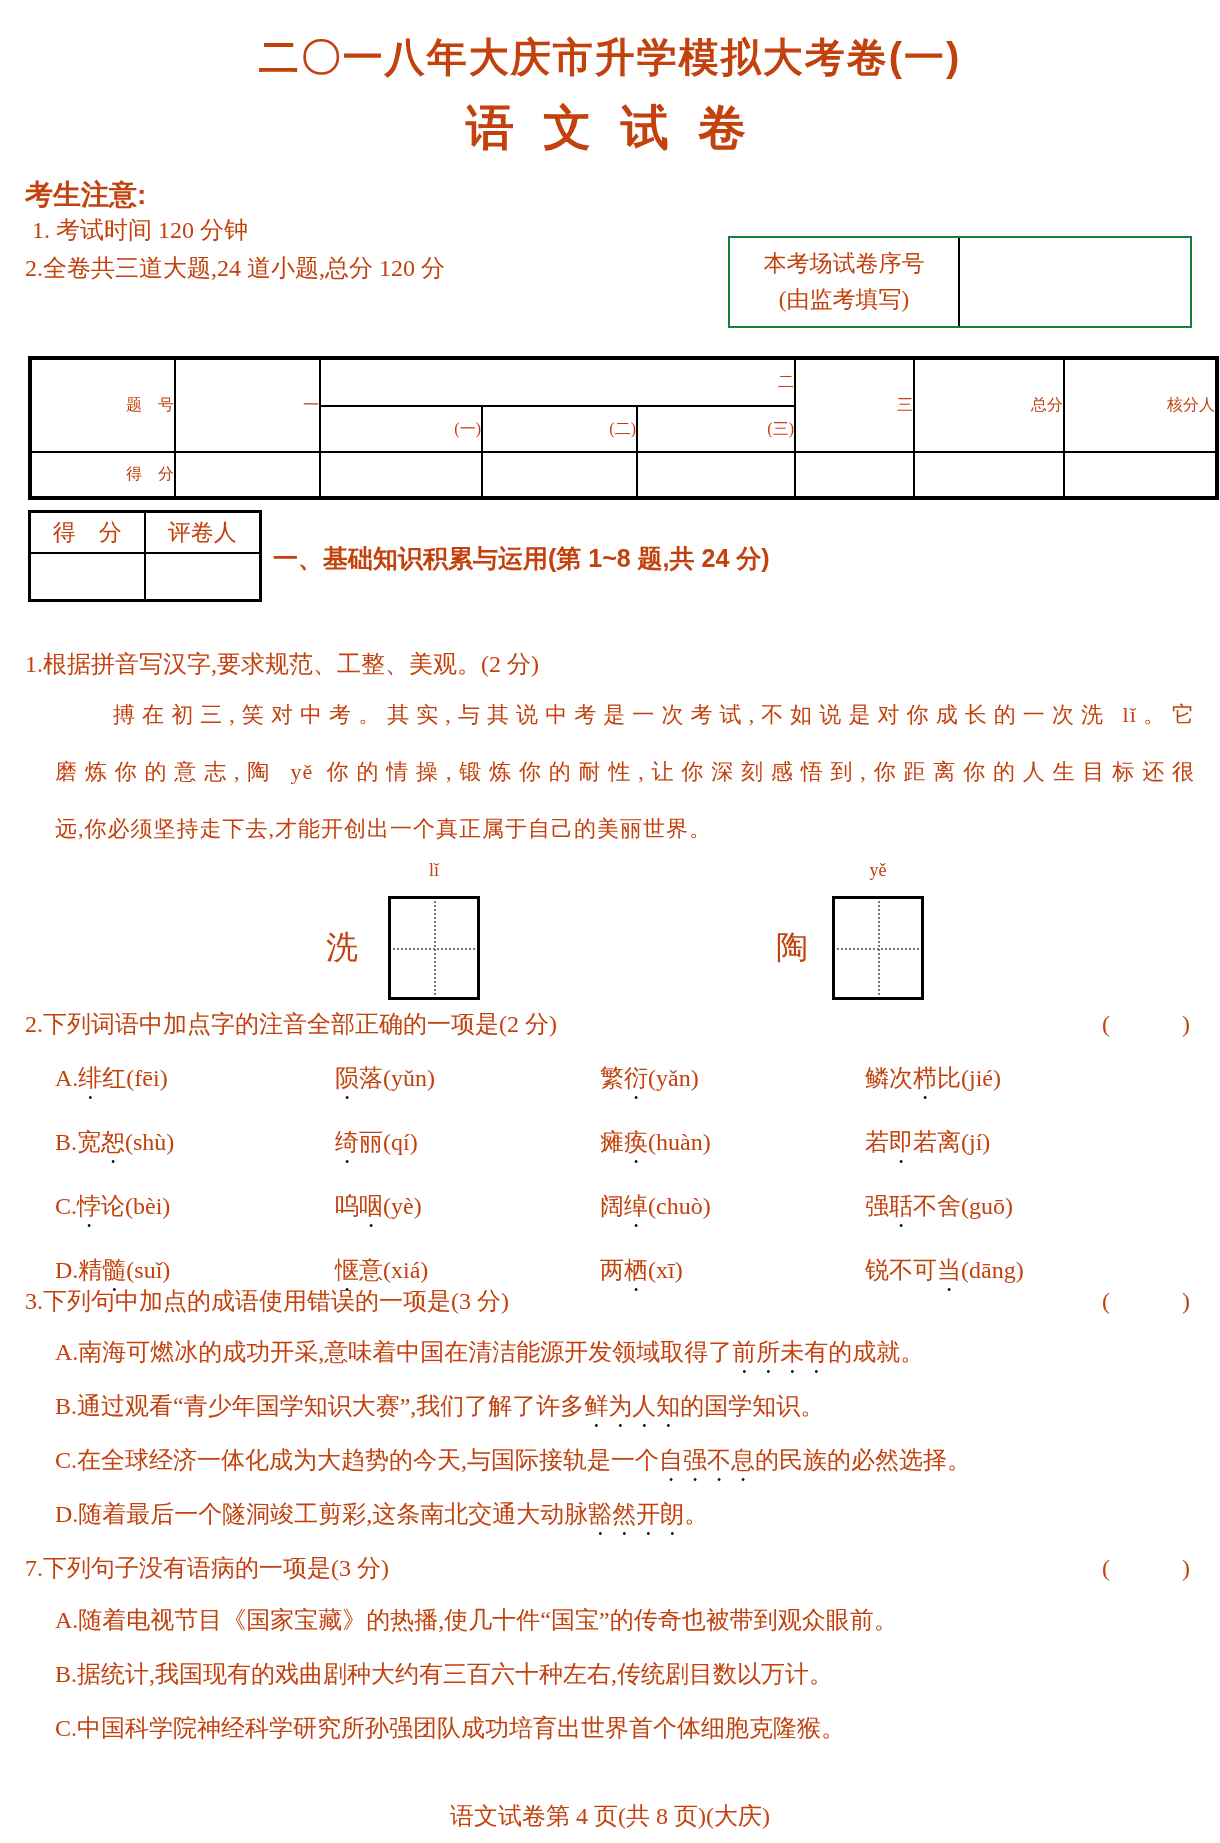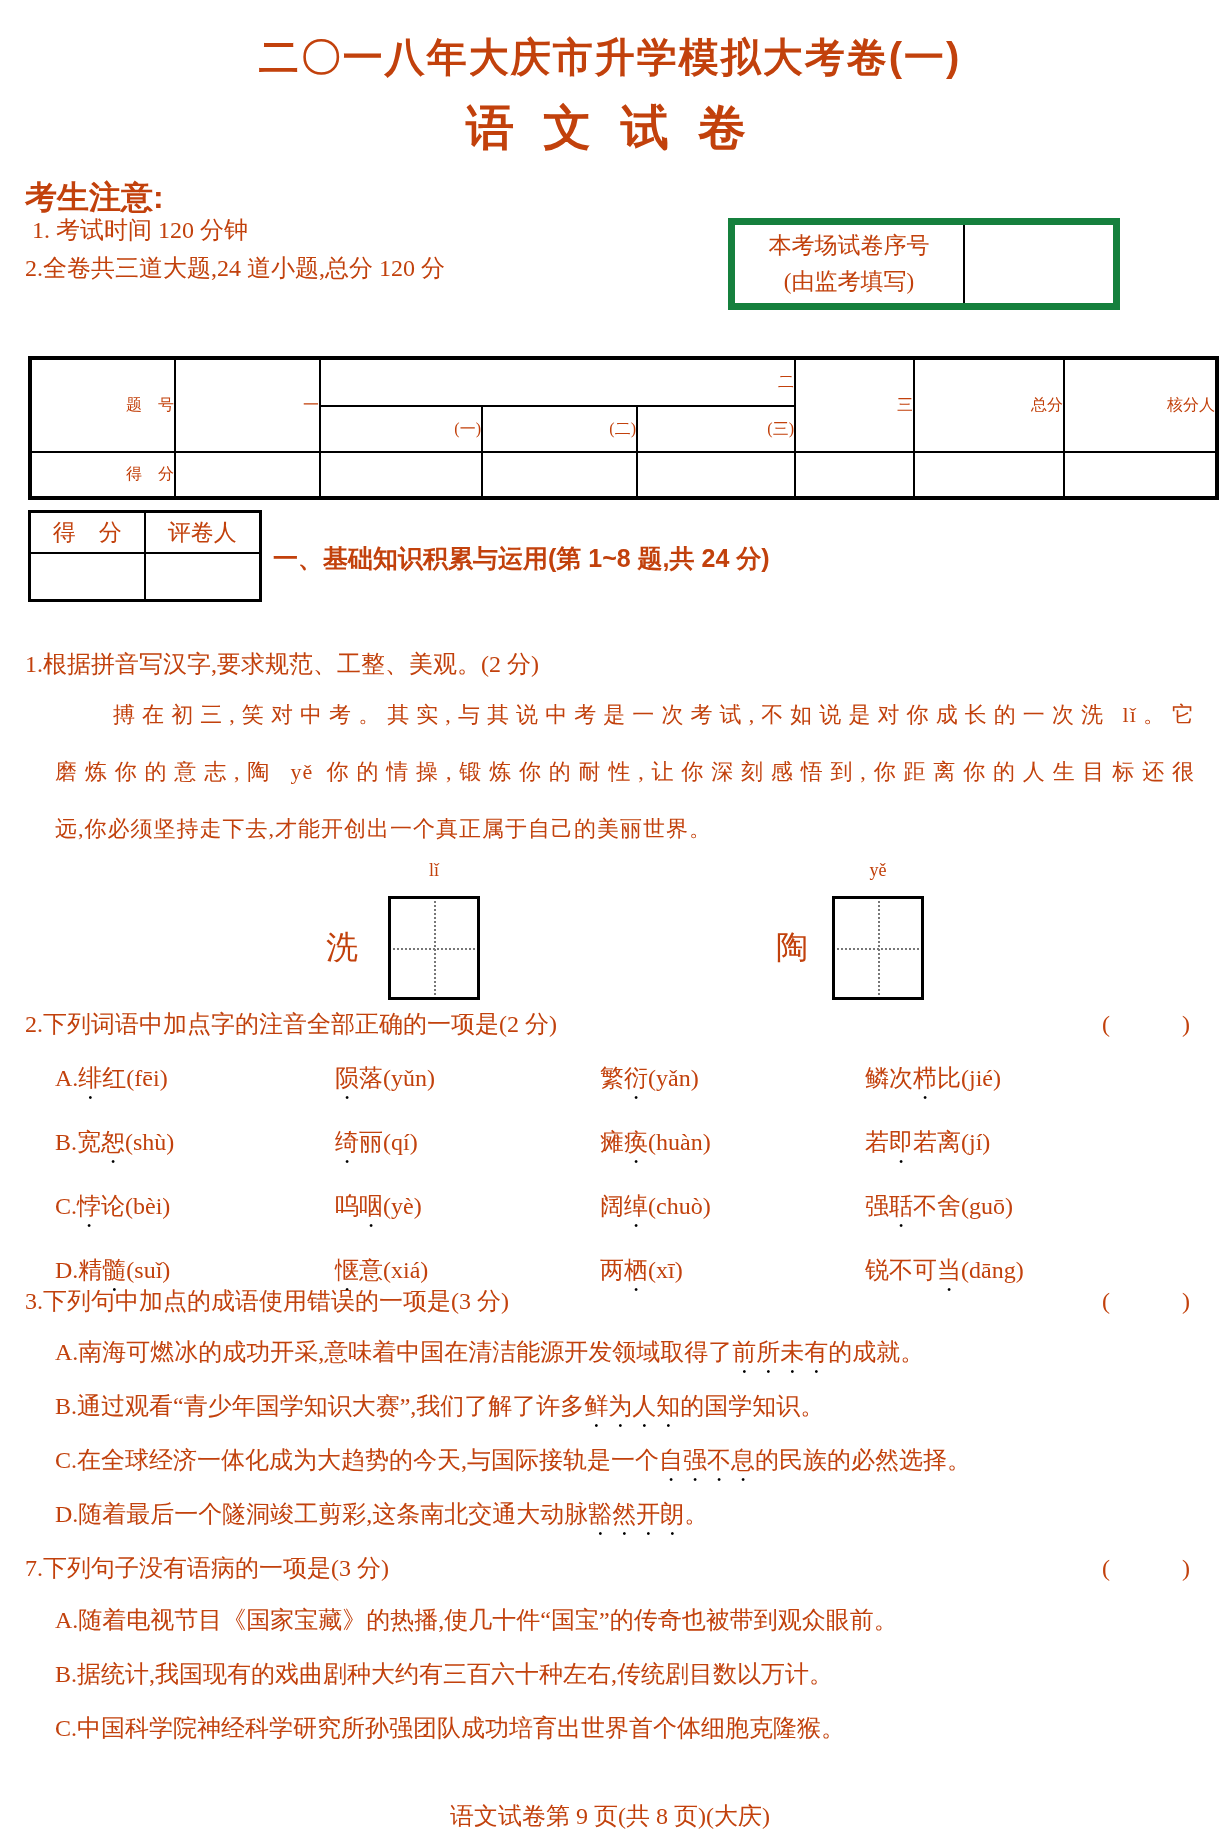--- a/index.html
+++ b/index.html
@@ -18,29 +18,29 @@
     text-align:center;font-size:40px;font-weight:bold;
     font-family:"Liberation Sans", sans-serif;letter-spacing:2px;
   }
   .subtitle{
     position:absolute;top:96px;left:0;width:100%;
     text-align:center;font-size:48px;font-weight:bold;
     font-family:"Liberation Sans", sans-serif;letter-spacing:8px;
   }
   .notice-heading{
     position:absolute;top:176px;left:25px;
-    font-size:32px;font-weight:bold;
+    font-size:28px;font-weight:bold;
     font-family:"Liberation Sans", sans-serif;
   }
   .notice-item1{position:absolute;top:214px;left:32px;font-size:24px;}
   .notice-item2{position:absolute;top:252px;left:25px;font-size:24px;}
   
   .serial-box{
-    position:absolute;left:728px;top:218px;width:392px;height:92px;
-    border:7px solid #15803d;display:flex;box-sizing:border-box;
+    position:absolute;left:728px;top:236px;width:464px;height:92px;
+    border:2px solid #15803d;display:flex;box-sizing:border-box;
   }
   .serial-box .label-cell{
     width:230px;border-right:2px solid #000;box-sizing:border-box;
     display:flex;flex-direction:column;justify-content:center;align-items:center;
     font-size:23px;line-height:1.55;
   }
   .serial-box .input-cell{flex:1;}
   
   table.score-table{
     position:absolute;left:28px;top:356px;width:1187px;
@@ -248,15 +248,15 @@
   <div class="opt q3-o1"><span>B.</span><span>通过观看“青少年国学知识大赛”,我们了解了许多</span><span class="em-dot">鲜为人知</span><span>的国学知识。</span></div>
   <div class="opt q3-o2"><span>C.</span><span>在全球经济一体化成为大趋势的今天,与国际接轨是一个</span><span class="em-dot">自强不息</span><span>的民族的必然选择。</span></div>
   <div class="opt q3-o3"><span>D.</span><span>随着最后一个隧洞竣工剪彩,这条南北交通大动脉</span><span class="em-dot">豁然开朗</span><span>。</span></div>
 
   <div class="stem q4-stem">7.下列句子没有语病的一项是(3 分)</div>
   <div class="bracket bk4">(　　　)</div>
   <div class="opt q4-o0"><span>A.</span><span>随着电视节目《国家宝藏》的热播,使几十件“国宝”的传奇也被带到观众眼前。</span></div>
   <div class="opt q4-o1"><span>B.</span><span>据统计,我国现有的戏曲剧种大约有三百六十种左右,传统剧目数以万计。</span></div>
   <div class="opt q4-o2"><span>C.</span><span>中国科学院神经科学研究所孙强团队成功培育出世界首个体细胞克隆猴。</span></div>
 
-  <div class="footer">语文试卷第 9 页(共 8 页)(大庆)</div>
+  <div class="footer">语文试卷第 4 页(共 8 页)(大庆)</div>
 
 </div>
 
 </body></html>

